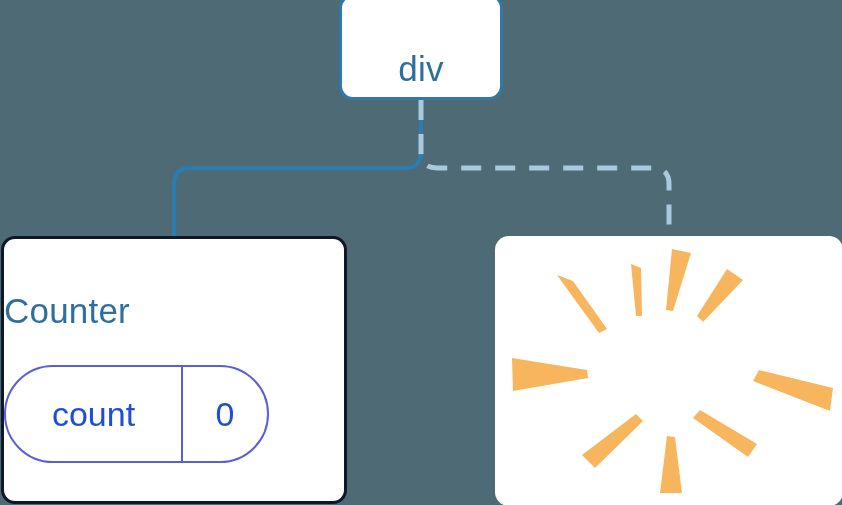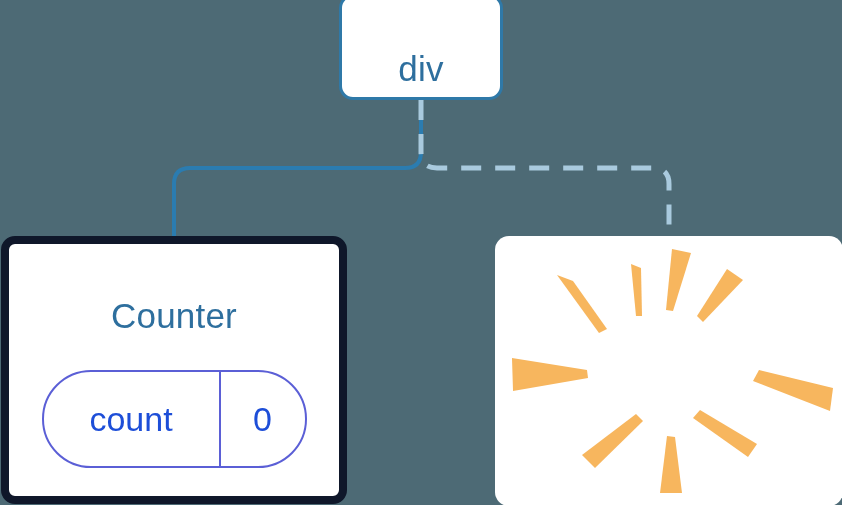--- a/index.html
+++ b/index.html
@@ -47,25 +47,24 @@
     font-size: 35px;
     line-height: 1;
     letter-spacing: 0.2px;
     margin-top: 43px;
   }
   .node-counter {
     left: 1px;
     top: 236px;
     width: 346px;
     height: 268px;
-    border: 8px solid #0f172a;
+    border: 3px solid #0f172a;
     border-radius: 14px;
     display: flex;
     flex-direction: column;
-    align-items: center;
   }
   .node-counter .node-label {
     color: #2e6f9e;
     font-size: 35px;
     line-height: 1;
     margin-top: 54px;
     letter-spacing: 0.2px;
   }
   .state-pill {
     margin-top: 37px;

